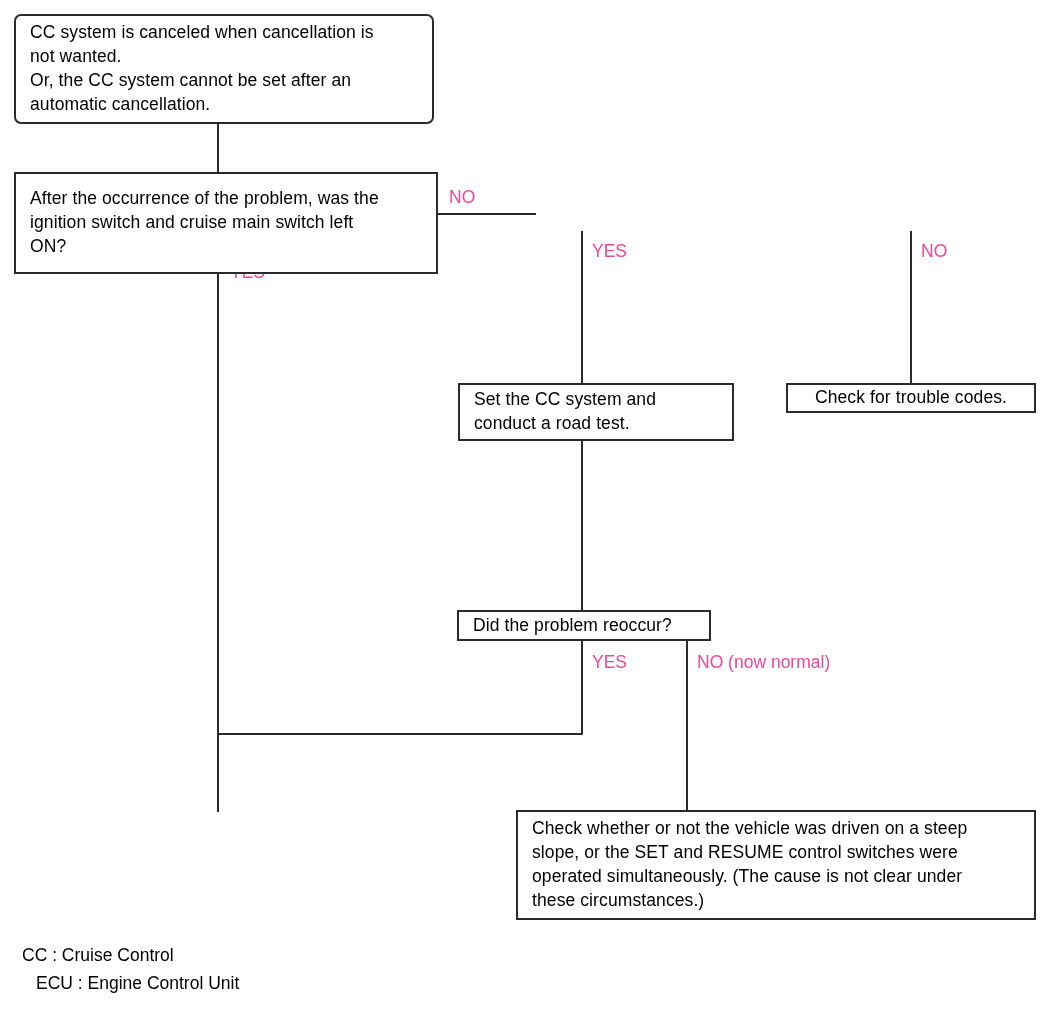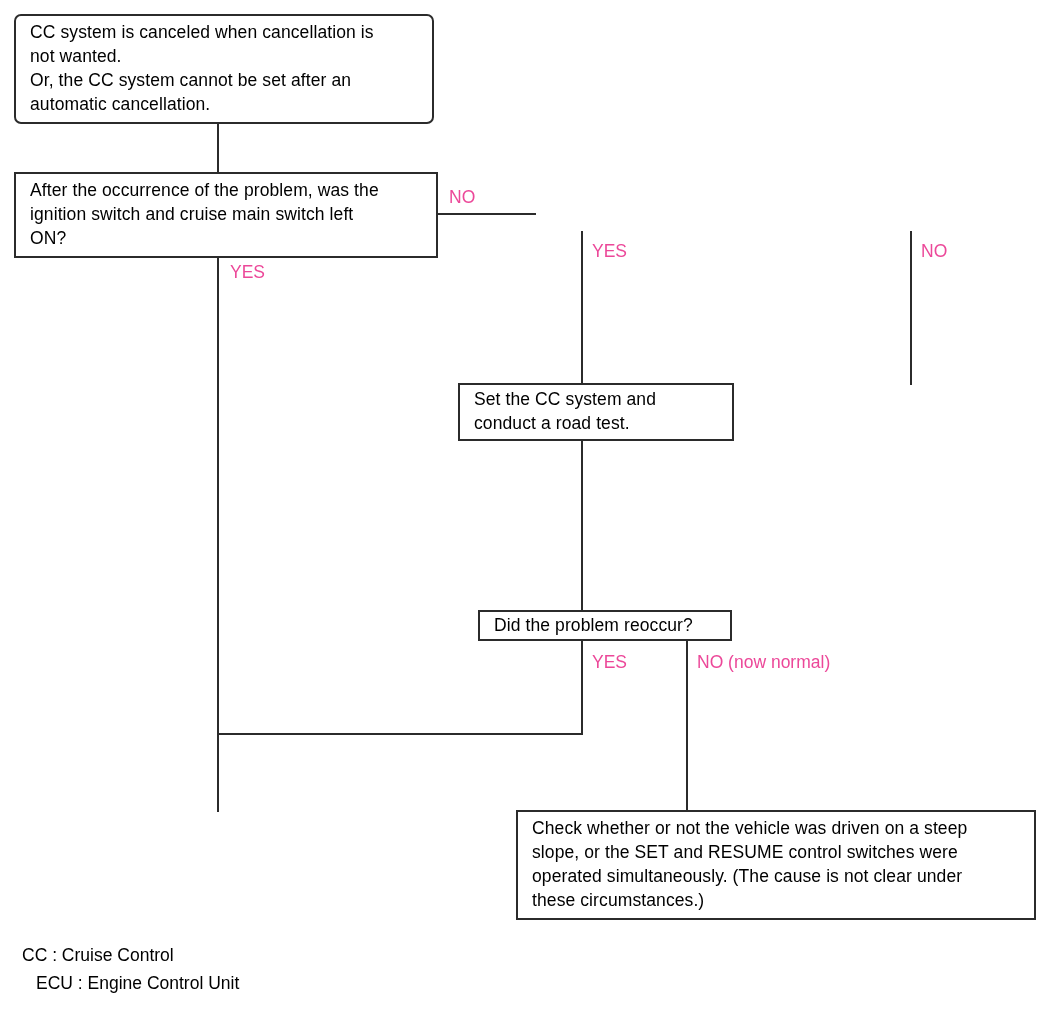--- a/index.html
+++ b/index.html
@@ -72,34 +72,37 @@
 
 <div id="flow-root">
 
   <div class="node left-pad" style="left:14px; top:14px; width:420px; height:110px;border-radius:7px;">
     <span class="node-text">CC system is canceled when cancellation is
 not wanted.
 Or, the CC system cannot be set after an
 automatic cancellation.</span>
   </div>
 
-  <div class="node left-pad" style="left:14px; top:172px; width:424px; height:86px;">
+  <div class="node left-pad" style="left:14px; top:172px; width:424px; height:102px;">
     <span class="node-text">After the occurrence of the problem, was the
 ignition switch and cruise main switch left
 ON?</span>
   </div>
 
 
   <div class="node left-pad" style="left:458px; top:383px; width:276px; height:58px;">
     <span class="node-text">Set the CC system and
 conduct a road test.</span>
   </div>
 
+  <div class="node center-pad" style="left:786px; top:383px; width:250px; height:30px;">
+    <span class="node-text">Check for trouble codes.</span>
+  </div>
 
-  <div class="node left-pad" style="left:457px; top:610px; width:254px; height:31px;margin-left:21px;">
+  <div class="node left-pad" style="left:457px; top:610px; width:254px; height:31px;">
     <span class="node-text">Did the problem reoccur?</span>
   </div>
 
 
   <div class="node left-pad" style="left:516px; top:810px; width:520px; height:110px;">
     <span class="node-text">Check whether or not the vehicle was driven on a steep
 slope, or the SET and RESUME control switches were
 operated simultaneously. (The cause is not clear under
 these circumstances.)</span>
   </div>

